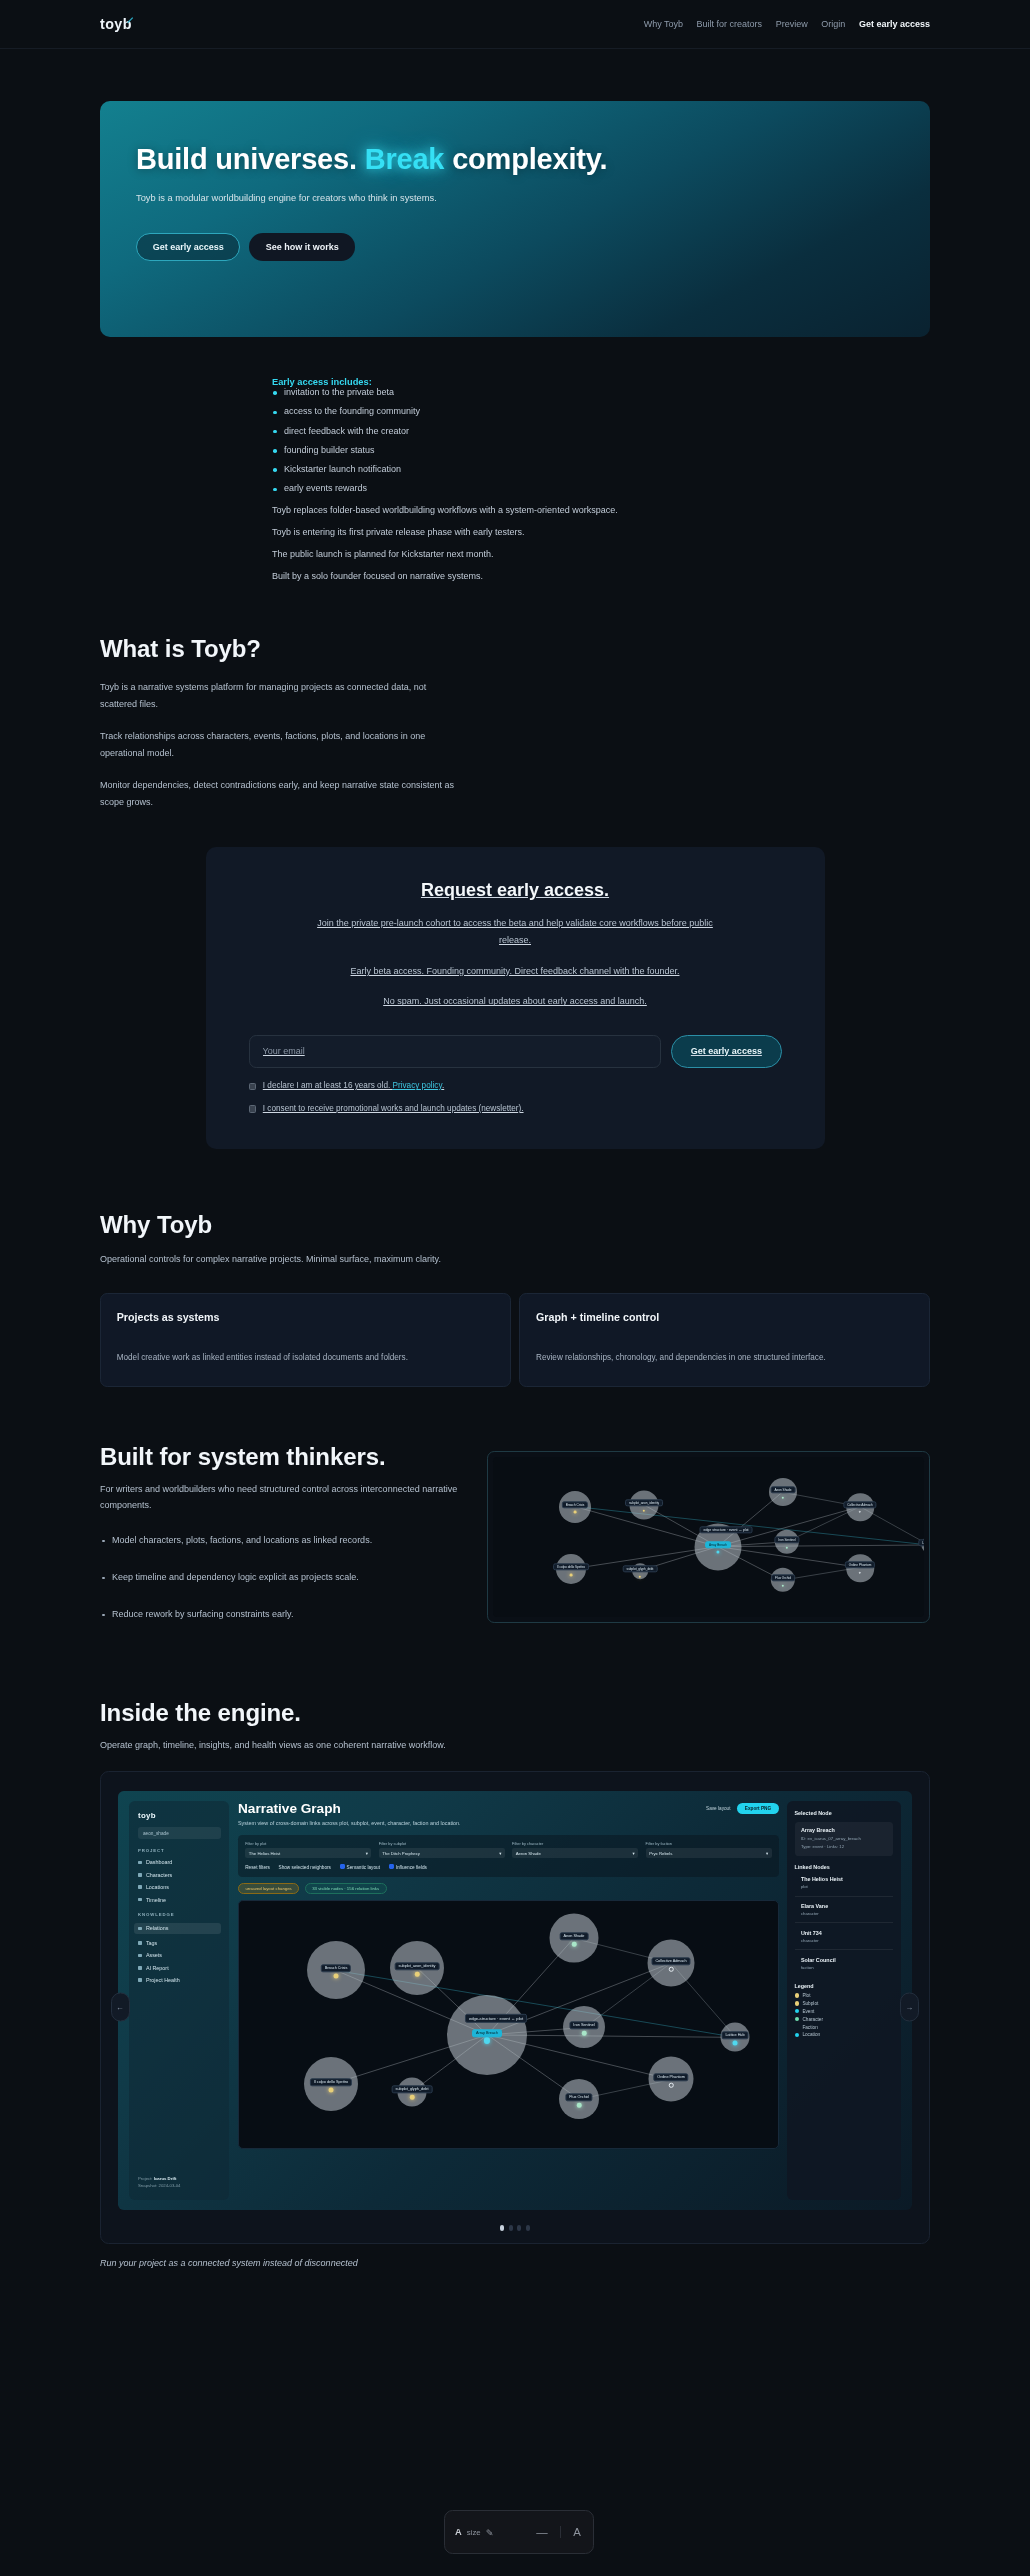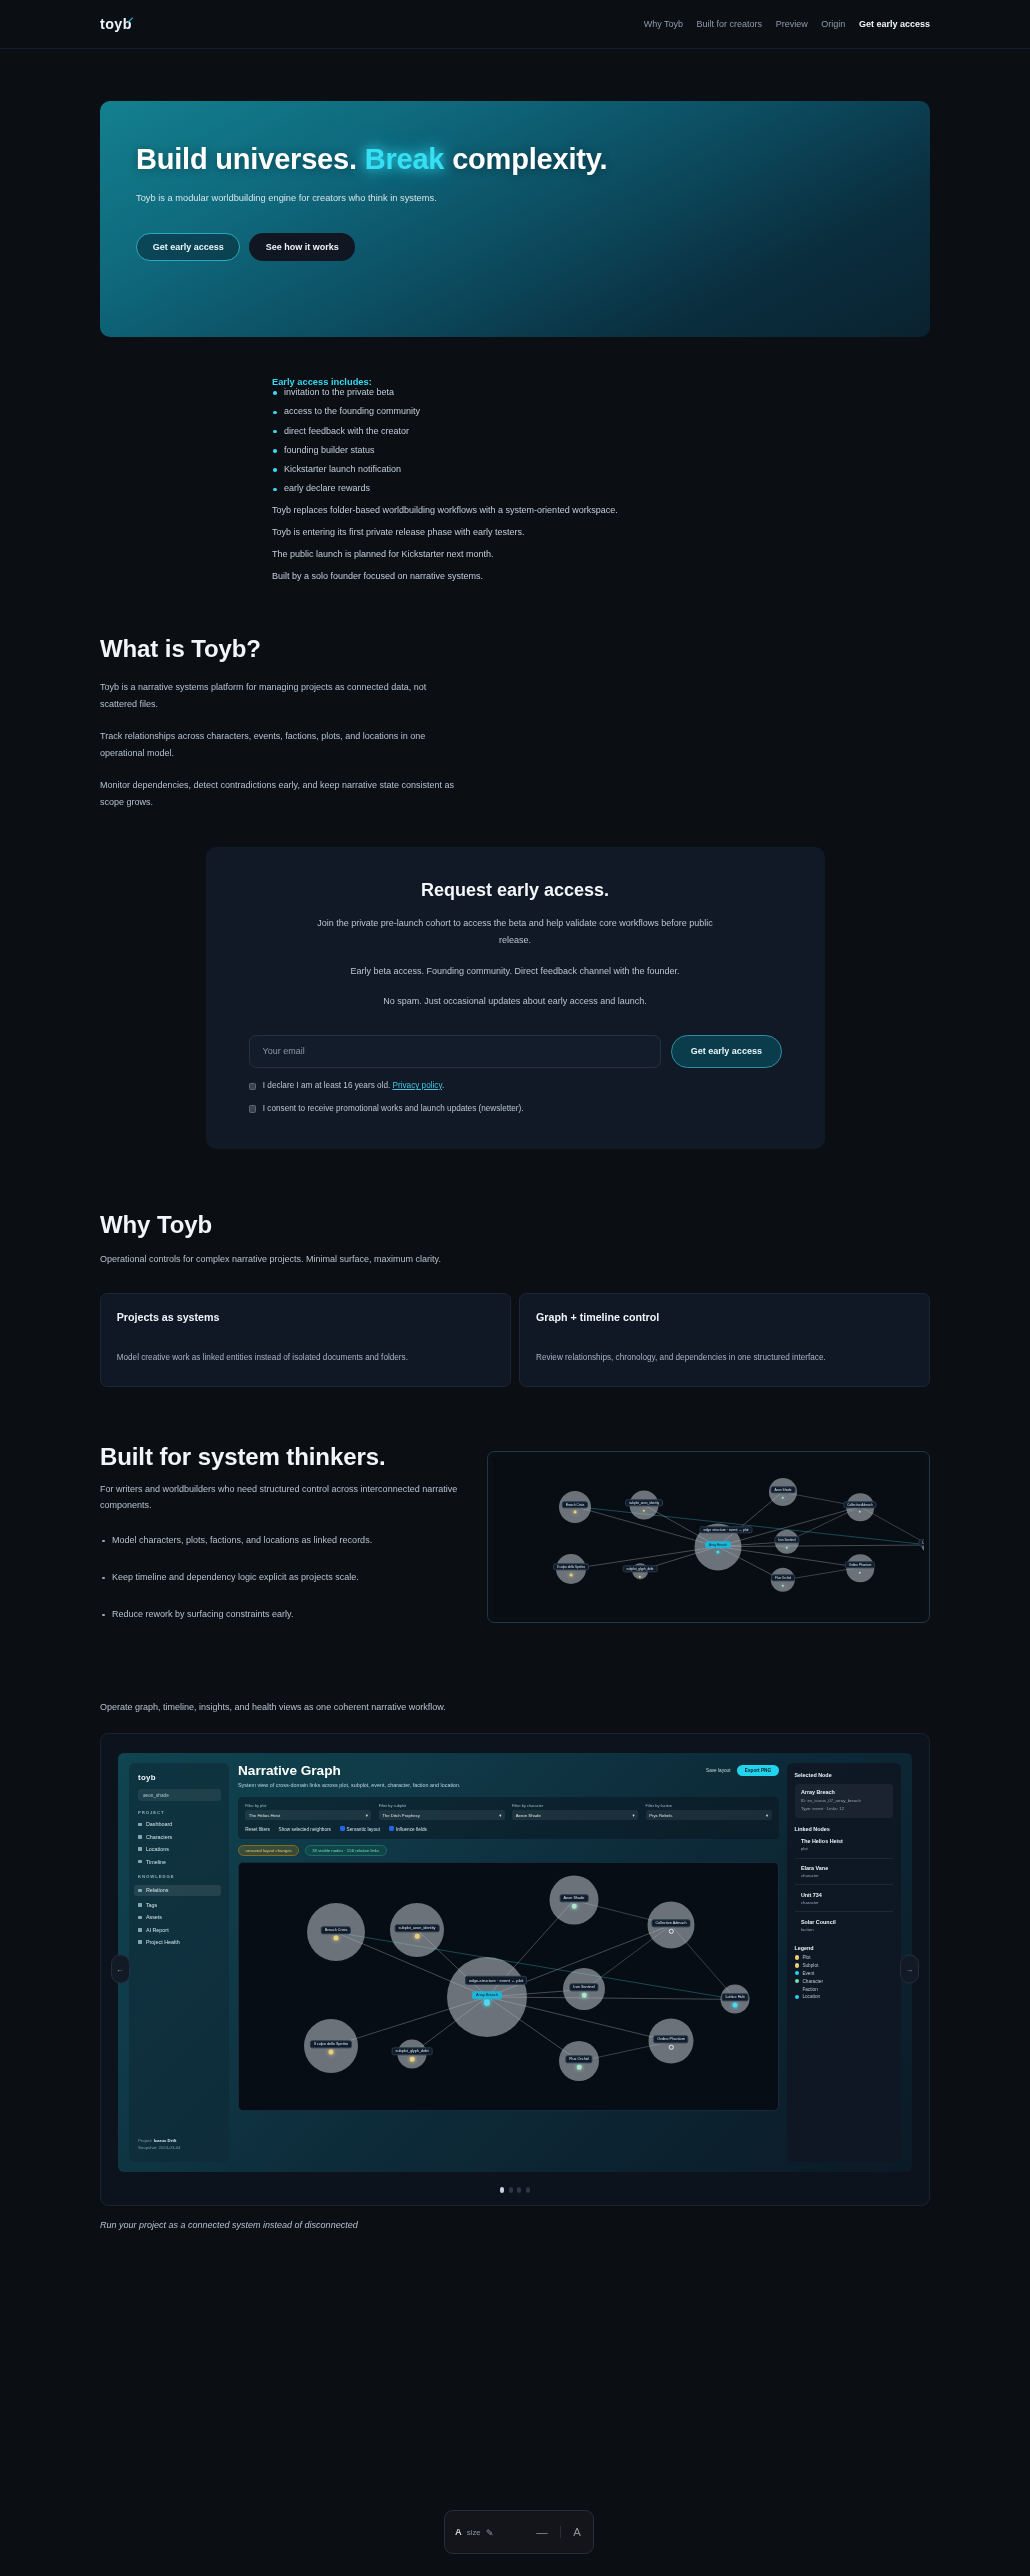--- a/index.html
+++ b/index.html
@@ -47,21 +47,21 @@
   .ea .para{font-size:9px;color:#c2ccd8;margin-top:12px;}
 
   
   .sec{padding:0 100px;}
   .sec h2{font-size:24px;font-weight:700;color:#f2f6fa;letter-spacing:-0.1px;}
   .sec .lead{font-size:9px;line-height:1.85;color:#b4c0ce;max-width:358px;}
   .para-blk{font-size:9px;line-height:1.85;color:#b4c0ce;max-width:358px;margin-top:15.7px;}
 
   
   .formwrap{padding:37px 100px 0;display:flex;justify-content:center;}
-  .formcard{width:619px;background:#111926;border-radius:10px;padding:33px 43px 36px;}
+  .formcard{width:619px;background:#111926;border-radius:10px;padding:33px 43px 36px;text-decoration:underline;}
   .formcard h2{font-size:18px;font-weight:700;color:#f4f8fb;text-align:center;}
   .formcard .fp{font-size:9px;line-height:1.9;color:#b9c5d2;text-align:center;
                 margin-top:13.6px;max-width:401px;margin-left:auto;margin-right:auto;}
   .formrow{margin-top:24px;display:flex;gap:10px;align-items:center;}
   .email{flex:1;height:33px;border-radius:7.2px;background:#131c2a;border:0.7px solid #27323f;
          padding:0 13px;color:#d6dee8;font-size:9px;font-family:"Liberation Sans",sans-serif;}
   .email::placeholder{color:#8b97a6;}
   .submit{height:33px;border-radius:16.5px;background:#0b3c4c;border:0.7px solid #2b8fa6;
           color:#eaf6fa;font-size:9px;font-weight:700;padding:0 18.6px;cursor:pointer;white-space:nowrap;}
   .chkrow{display:flex;align-items:flex-start;gap:6.4px;margin-top:13.6px;}
@@ -190,21 +190,21 @@
   </div>
 
   <div class="ea">
     <h3>Early access includes:</h3>
     <ul>
       <li>invitation to the private beta</li>
       <li>access to the founding community</li>
       <li>direct feedback with the creator</li>
       <li>founding builder status</li>
       <li>Kickstarter launch notification</li>
-      <li>early declare rewards</li>
+      <li>early events rewards</li>
     </ul>
     <p class="para">Toyb replaces folder-based worldbuilding workflows with a system-oriented workspace.</p>
     <p class="para">Toyb is entering its first private release phase with early testers.</p>
     <p class="para">The public launch is planned for Kickstarter next month.</p>
     <p class="para">Built by a solo founder focused on narrative systems.</p>
   </div>
 
   <div class="sec" style="margin-top:54px;">
     <h2>What is Toyb?</h2>
     <p class="para-blk">Toyb is a narrative systems platform for managing projects as connected data, not scattered files.</p>
@@ -310,20 +310,21 @@
             <div class="nodelbl" style="left: 367px; top: 108px; font-size: 3.1px;">Ordine Phantom</div>
             <div class="halo" style="left: 437px; top: 88px; width: 17.3px; height: 17.3px;"></div>
             <div class="nodelbl" style="left: 437px; top: 86px; font-size: 3.1px;">Lattice Hub</div>
             <div class="nodelbl" style="left: 233px; top: 73px; font-size: 3.5px;">edge structure · event ↔ plot</div>
           </div>
       </div>
     </div>
   </div>
 
   <div class="sec" style="margin-top:53px;">
+    <h2>Inside the engine.</h2>
     <p class="lead" style="margin-top:10px;">Operate graph, timeline, insights, and health views as one coherent narrative workflow.</p>
   </div>
 
   <div class="appwrap">
     <div class="appshell">
       <div class="appimg">
 
         <div class="mk mk-side">
           <div class="mk-logo">toyb</div>
           <div class="mk-proj">aeon_shade</div>

